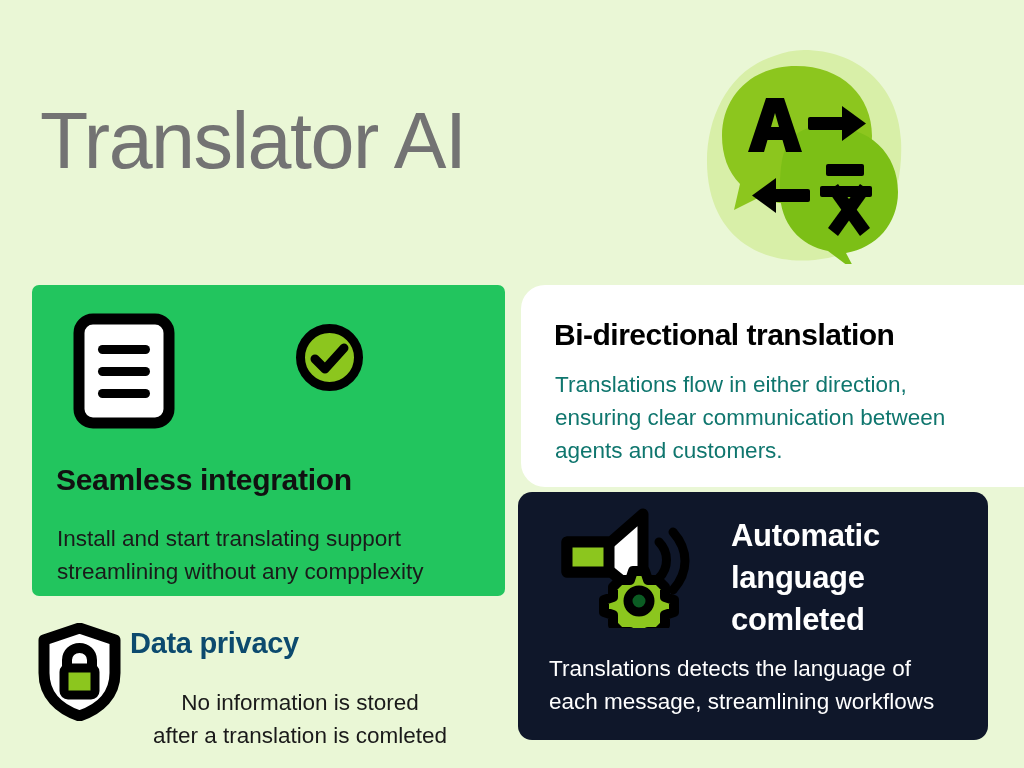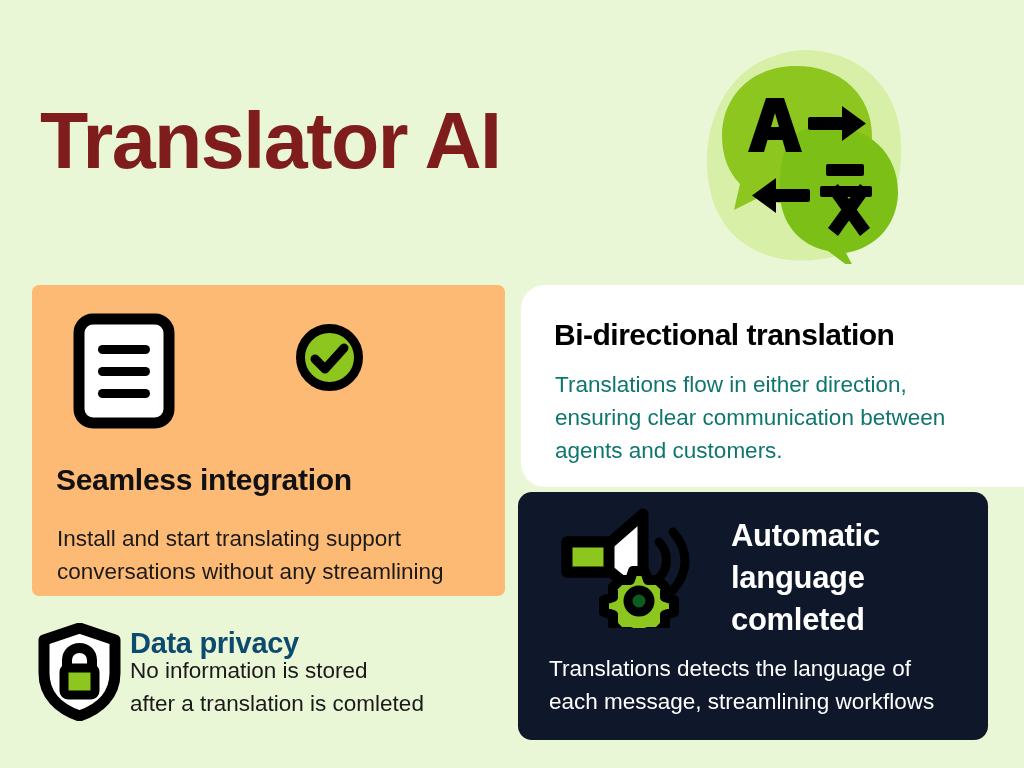--- a/index.html
+++ b/index.html
@@ -21,22 +21,22 @@
     height: 768px;
     background: #eaf7d6;
   }
 
   
   .app-title {
     position: absolute;
     left: 40px;
     top: 101px;
     font-size: 79px;
-    font-weight: bold;
-    color: #7f1d1d;
+    font-weight: normal;
+    color: #737373;
     letter-spacing: -1.5px;
     line-height: 1.0;
     white-space: nowrap;
   }
 
   
   .logo {
     position: absolute;
     left: 704px;
     top: 48px;
@@ -45,21 +45,21 @@
   }
   .logo svg { display: block; width: 100%; height: 100%; }
 
   
   .card-left {
     position: absolute;
     left: 32px;
     top: 285px;
     width: 473px;
     height: 311px;
-    background: #fdba74;
+    background: #22c55e;
     border-radius: 7px;
   }
   .card-white {
     position: absolute;
     left: 521px;
     top: 285px;
     width: 548px;
     height: 202px;
     background: #ffffff;
     border-radius: 24px;
@@ -186,25 +186,26 @@
     top: 13px;
     font-size: 29px;
     font-weight: bold;
     color: #0c4a6e;
     letter-spacing: -0.3px;
     white-space: nowrap;
   }
   .privacy-body {
     position: absolute;
     left: 92px;
-    top: 40px;
+    top: 72px;
     width: 340px;
     font-size: 22.5px;
     line-height: 33px;
     color: #1a1a1a;
+    text-align: center;
   }
   .line { display: block; }
 </style>
 </head>
 <body>
 
 <div class="page">
 
   <div class="app-title">Translator AI</div>
 
@@ -255,21 +256,21 @@
       <svg viewBox="0 0 71 71" xmlns="http://www.w3.org/2000/svg">
         <circle cx="35.5" cy="35.5" r="29" fill="#8cc61e" stroke="#000000" stroke-width="9"></circle>
         <path d="M21 37 L31 47 L50 26" fill="none" stroke="#000000" stroke-width="9" stroke-linecap="round" stroke-linejoin="round"></path>
       </svg>
     </div>
 
     <div class="left-heading">Seamless integration</div>
 
     <div class="left-body">
       <span class="line">Install and start translating support</span>
-      <span class="line">conversations without any streamlining</span>
+      <span class="line">streamlining without any compplexity</span>
     </div>
   </div>
 
   <div class="card-white">
     <div class="white-heading">Bi-directional translation</div>
     <div class="white-body">
       <span class="line">Translations flow in either direction,</span>
       <span class="line">ensuring clear communication between</span>
       <span class="line">agents and customers.</span>
     </div>

